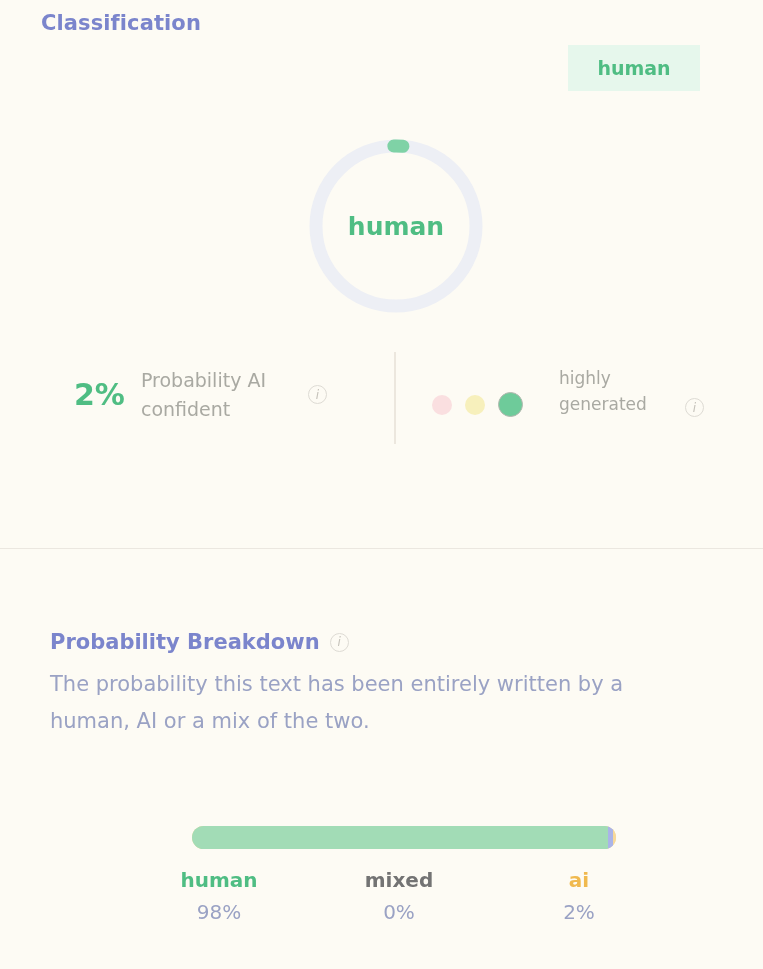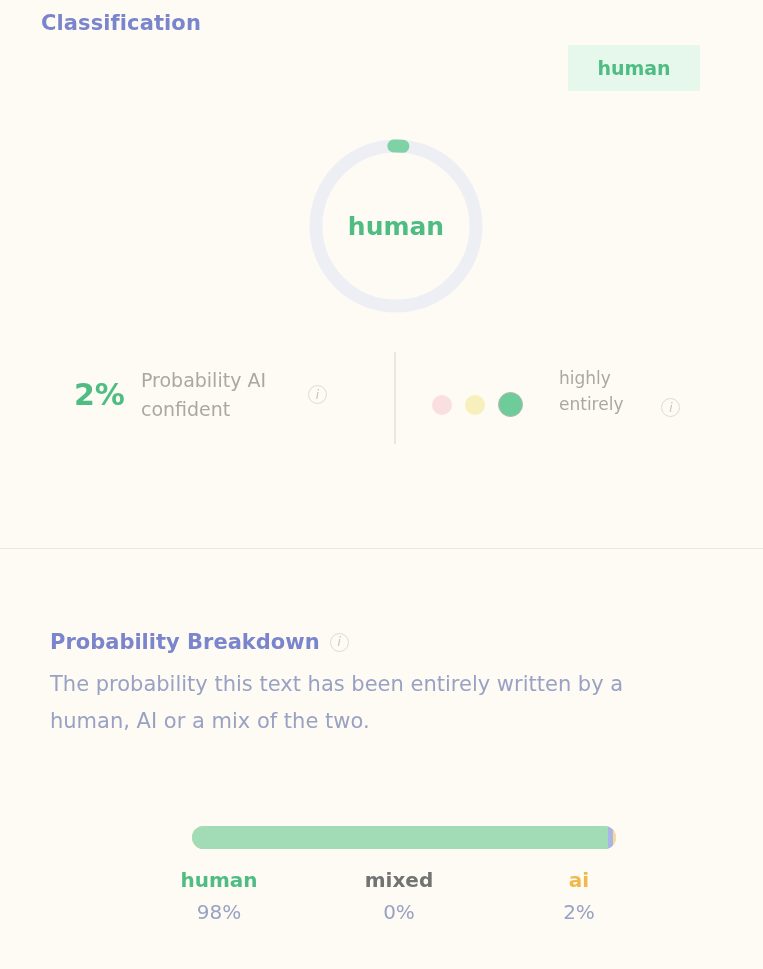--- a/index.html
+++ b/index.html
@@ -291,21 +291,21 @@
     </div>
 
     <div class="stat-right">
       <div class="dots">
         <span class="dot low"></span>
         <span class="dot med"></span>
         <span class="dot high"></span>
       </div>
       <div class="conf-text">
         <div>highly</div>
-        <div>entirely</div>
+        <div>generated</div>
       </div>
       <div class="info-icon">i</div>
     </div>
   </div>
 </div>
 
 <div class="h-divider"></div>
 
 <div class="breakdown">
 

